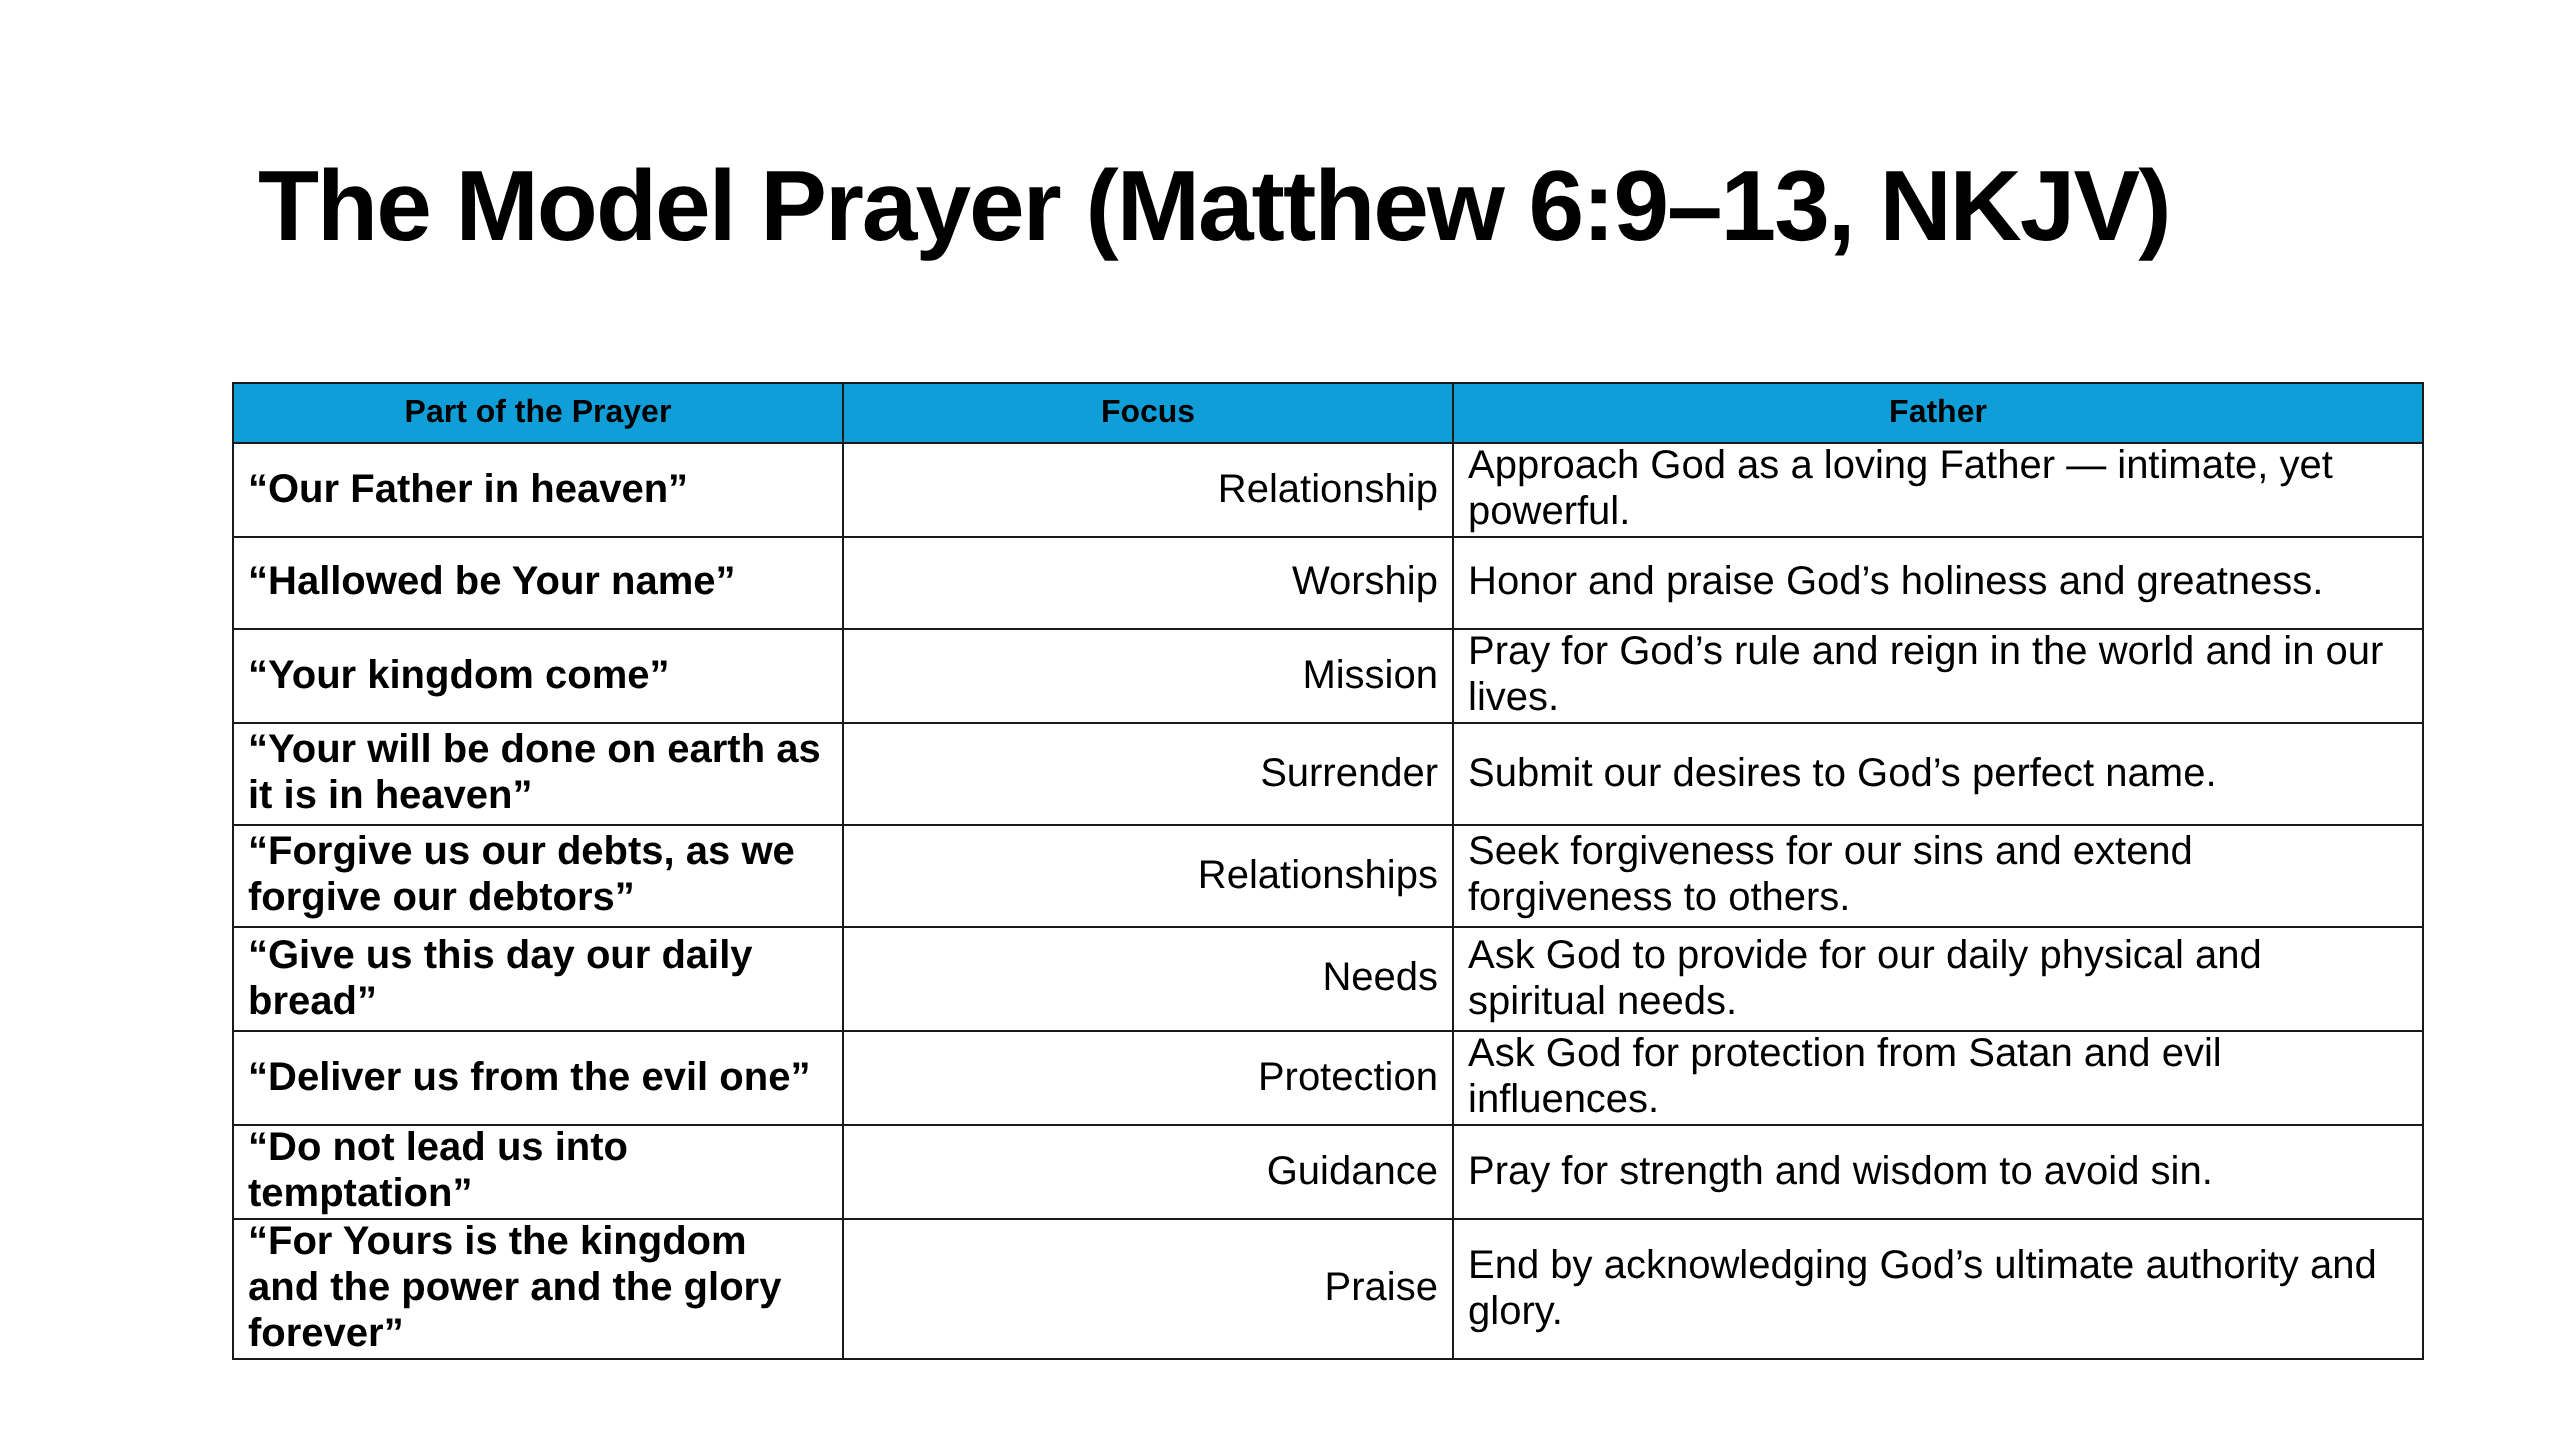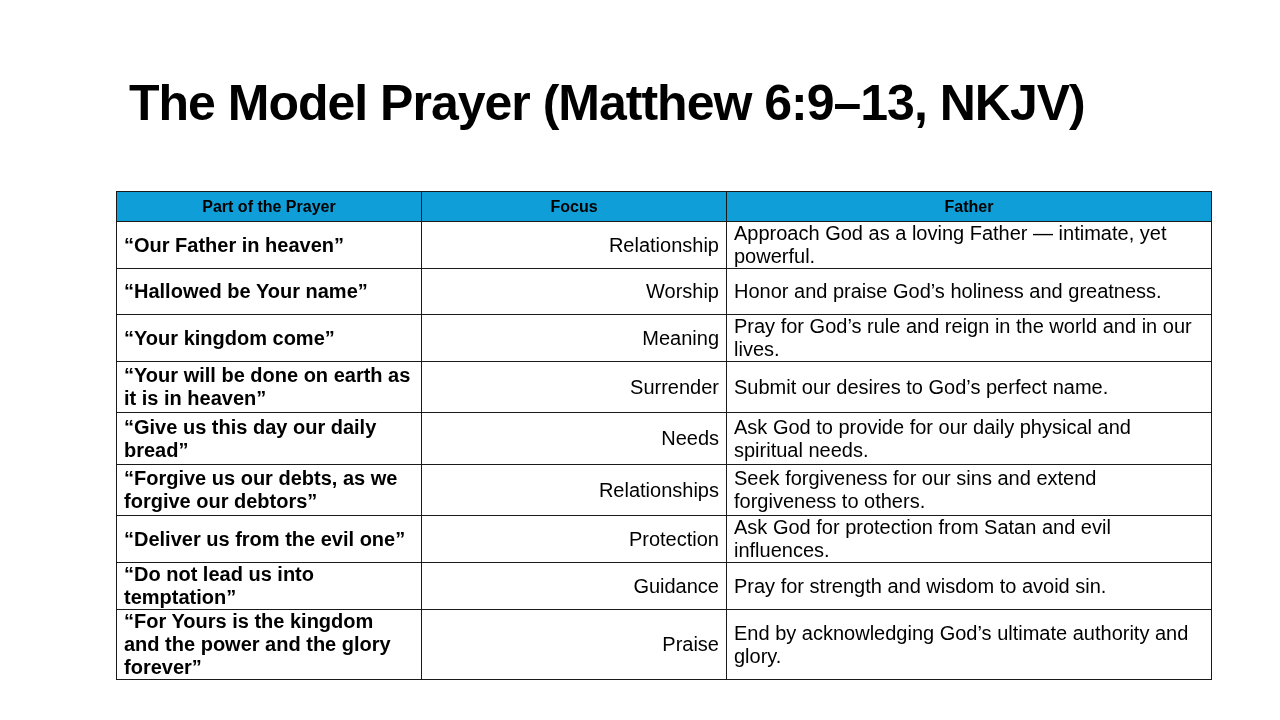--- a/index.html
+++ b/index.html
@@ -36,37 +36,37 @@
       <td class="focus">Relationship</td>
       <td>Approach God as a loving Father — intimate, yet powerful.</td>
     </tr>
     <tr style="height:46px">
       <td class="part">“Hallowed be Your name”</td>
       <td class="focus">Worship</td>
       <td>Honor and praise God’s holiness and greatness.</td>
     </tr>
     <tr style="height:46px">
       <td class="part">“Your kingdom come”</td>
-      <td class="focus">Meaning</td>
+      <td class="focus">Mission</td>
       <td>Pray for God’s rule and reign in the world and in our lives.</td>
     </tr>
     <tr style="height:51px">
       <td class="part">“Your will be done on earth as it is in heaven”</td>
       <td class="focus">Surrender</td>
       <td>Submit our desires to God’s perfect name.</td>
     </tr>
+    <tr style="height:51px">
+      <td class="part">“Forgive us our debts, as we forgive our debtors”</td>
+      <td class="focus">Relationships</td>
+      <td>Seek forgiveness for our sins and extend forgiveness to others.</td>
+    </tr>
     <tr style="height:52px">
       <td class="part">“Give us this day our daily bread”</td>
       <td class="focus">Needs</td>
       <td>Ask God to provide for our daily physical and spiritual needs.</td>
-    </tr>
-    <tr style="height:51px">
-      <td class="part">“Forgive us our debts, as we forgive our debtors”</td>
-      <td class="focus">Relationships</td>
-      <td>Seek forgiveness for our sins and extend forgiveness to others.</td>
     </tr>
     <tr style="height:46px">
       <td class="part">“Deliver us from the evil one”</td>
       <td class="focus">Protection</td>
       <td>Ask God for protection from Satan and evil influences.</td>
     </tr>
     <tr style="height:45px">
       <td class="part">“Do not lead us into temptation”</td>
       <td class="focus">Guidance</td>
       <td>Pray for strength and wisdom to avoid sin.</td>

